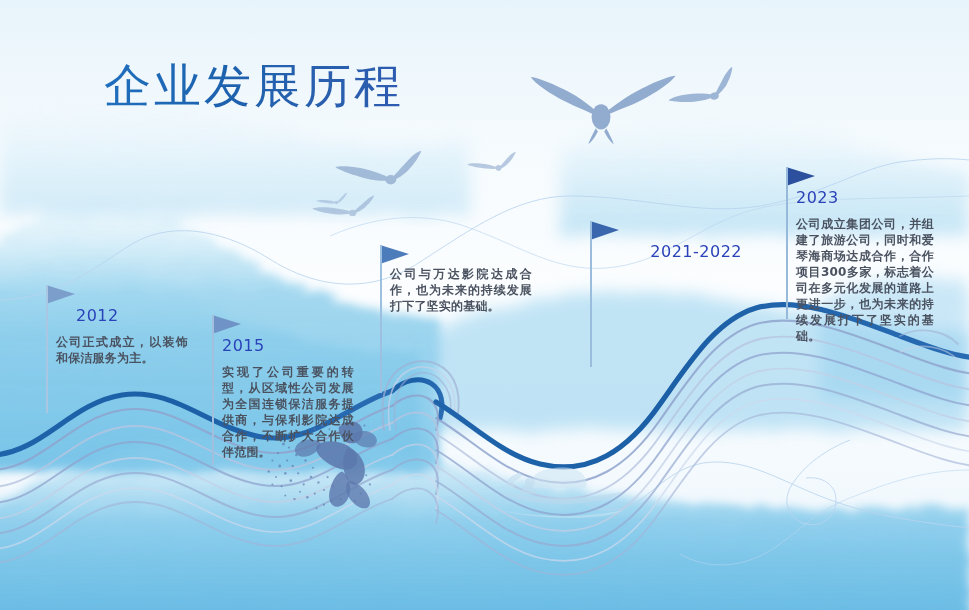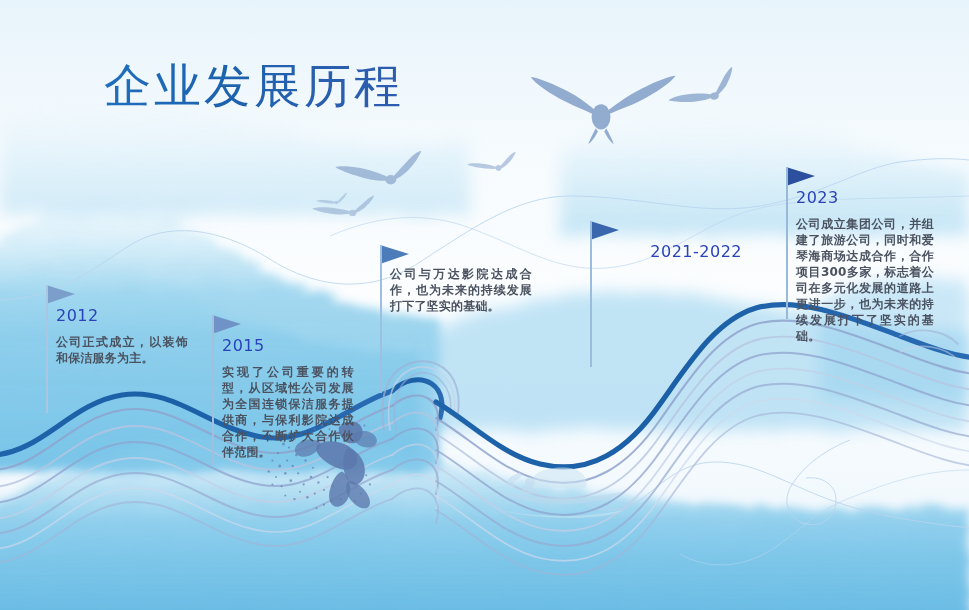--- a/index.html
+++ b/index.html
@@ -328,21 +328,21 @@
   <div id="title-wrap">
     <div id="page-title">企业发展历程</div>
   </div>
 
   <div class="milestone" style="left:44px;top:284px;">
     <svg class="ms-flag" viewBox="0 0 34 26">
       <path d="M2,1 L31,10 L2,20 Z" fill="#7b9ecb"></path>
     </svg>
     <div class="ms-pole" style="left:2px;top:1px;height:128px;background:#a9c6e2;"></div>
     <div class="ms-text" style="left:12px;top:22px;width:132px;">
-      <div class="ms-year" style="color:#2a42b8;">2012</div>
+      <div class="ms-year" style="color:#2a42b8;margin-left:20px;">2012</div>
       <div class="ms-body">公司正式成立，以装饰和保洁服务为主。</div>
     </div>
   </div>
 
   <div class="milestone" style="left:210px;top:314px;">
     <svg class="ms-flag" viewBox="0 0 34 26">
       <path d="M2,1 L31,10 L2,20 Z" fill="#6f93c6"></path>
     </svg>
     <div class="ms-pole" style="left:2px;top:1px;height:150px;background:#a2c0de;"></div>
     <div class="ms-text" style="left:12px;top:22px;width:132px;">

